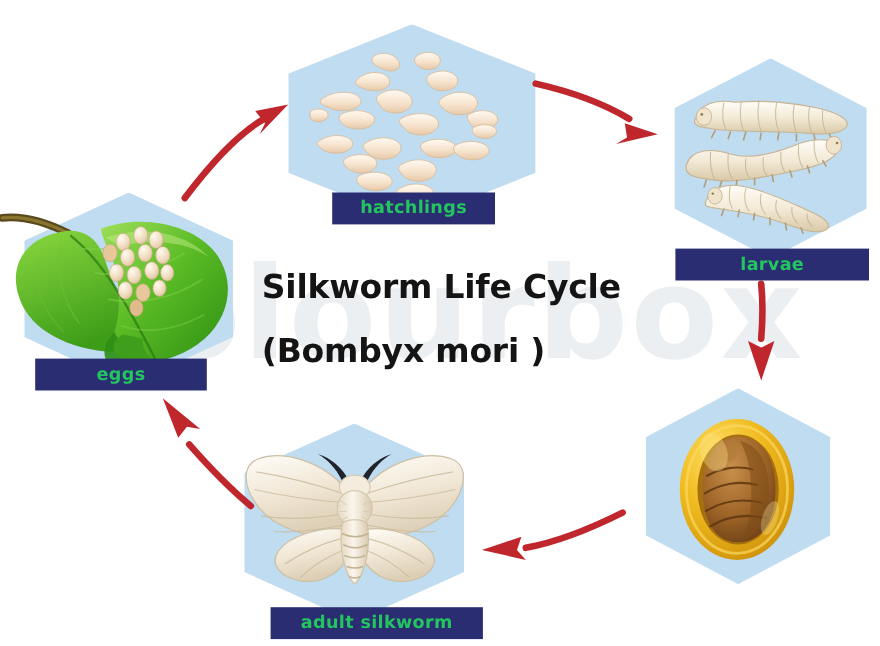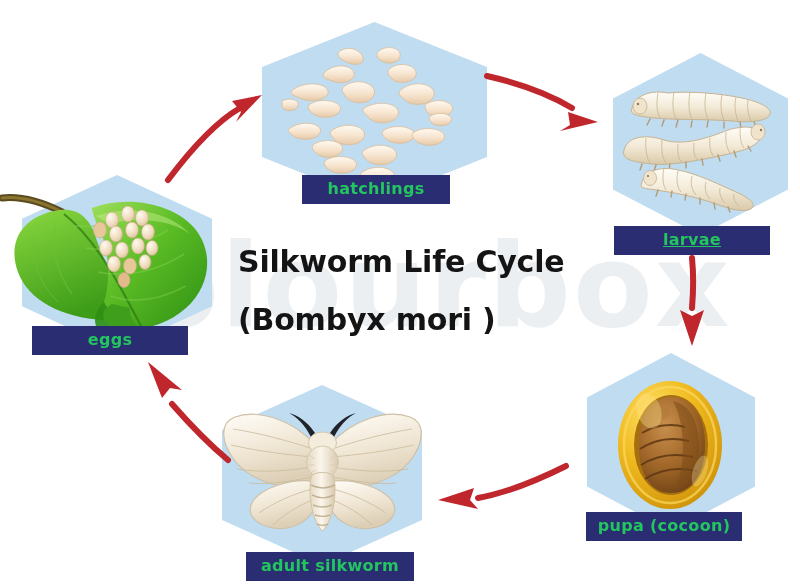--- a/index.html
+++ b/index.html
@@ -406,24 +406,23 @@
     <g>
       <path d="M228,460 C204,440 186,420 172,404" stroke="#c0272d" stroke-width="6" fill="none" stroke-linecap="round"></path>
       <path d="M148,362 L162,398 L170,388 L182,390 Z" fill="#c0272d"></path>
     </g>
   </svg>
 
   <div class="label" style="left:32px; top:326px; width:156px;">eggs</div>
 
   <div class="label" style="left:302px; top:175px; width:148px;">hatchlings</div>
 
-  <div class="label" style="left:614px; top:226px; width:156px;text-decoration:underline;">larvae</div>
-
-  <div class="label" style="left:586px; top:512px; width:156px;">pupa (cocoon)</div>
-
-  <div class="label" style="left:246px; top:552px; width:168px;">adult silkworm</div>
+  <div class="label" style="left:614px; top:226px; width:176px;">larvae</div>
+
+
+  <div class="label" style="left:246px; top:552px; width:193px;">adult silkworm</div>
 
   <div class="title">
     <span>Silkworm Life Cycle</span>
     <span class="l2">(Bombyx mori )</span>
   </div>
 
 </div>
 
 </body></html>

